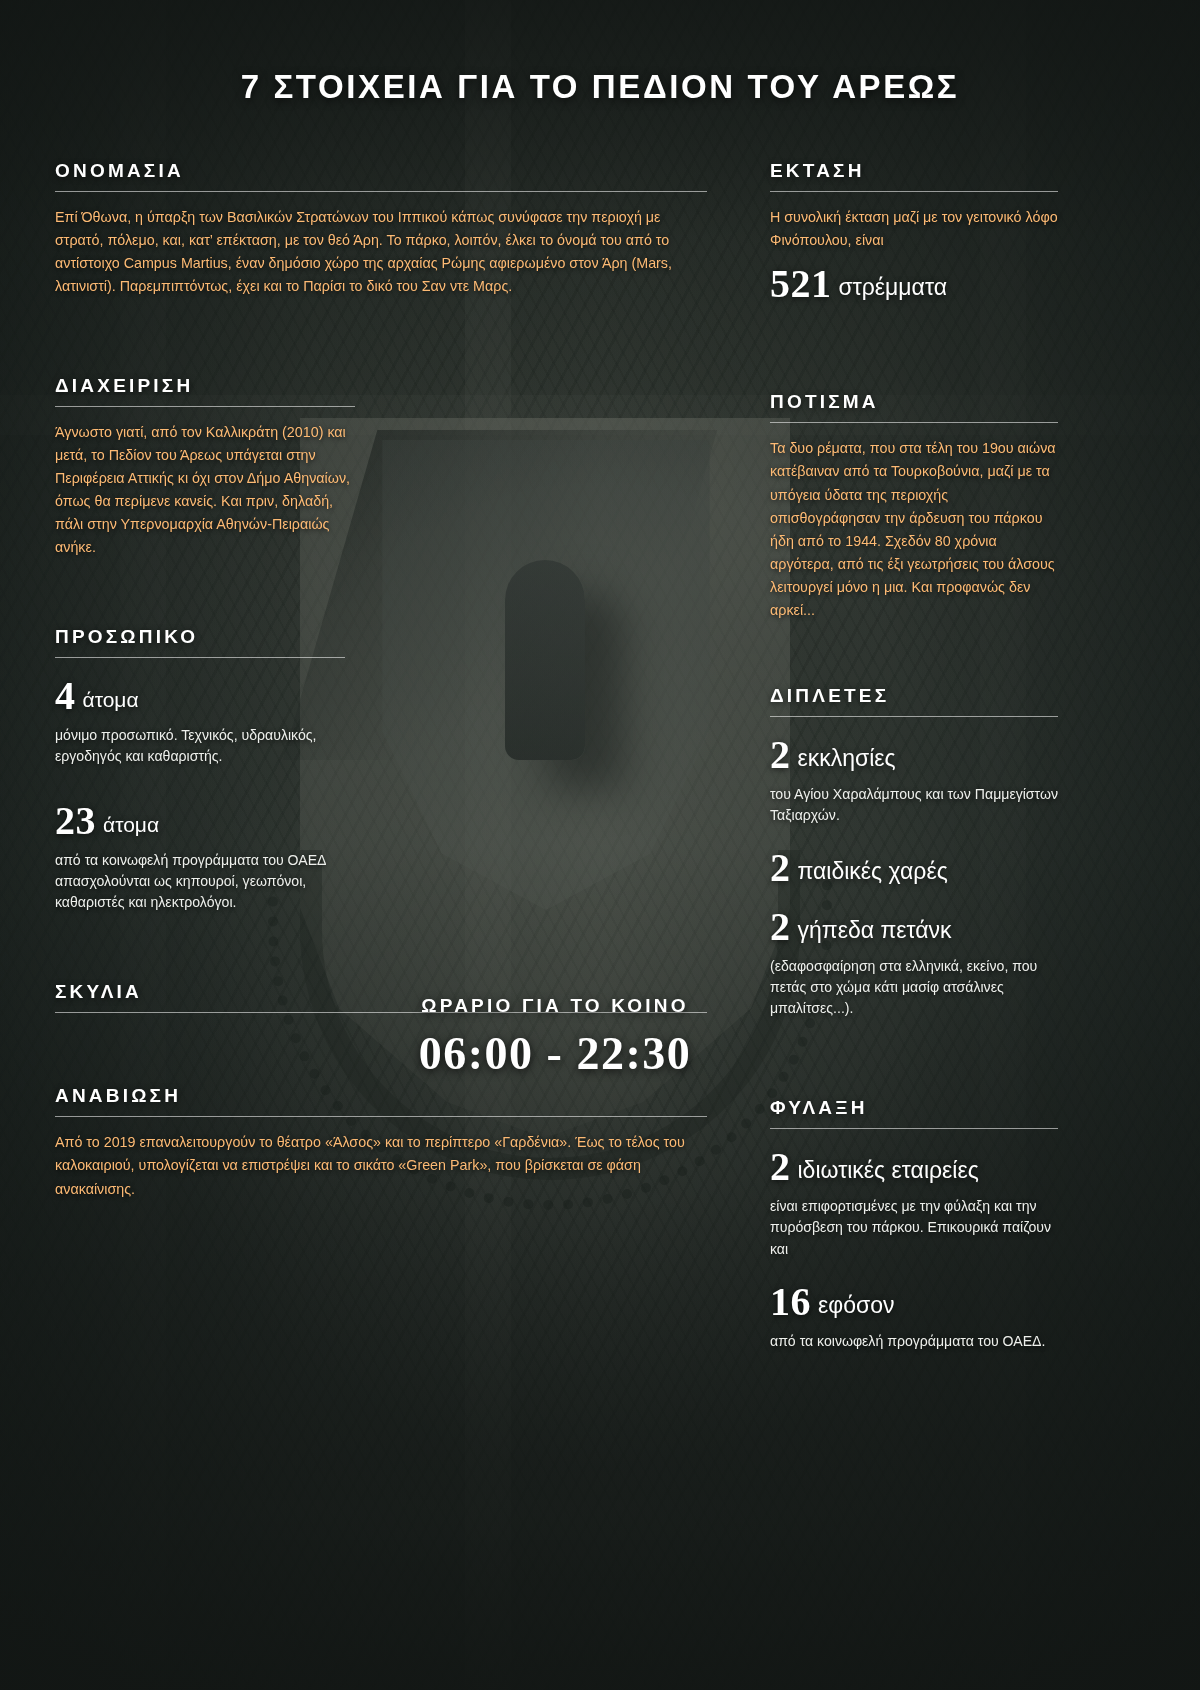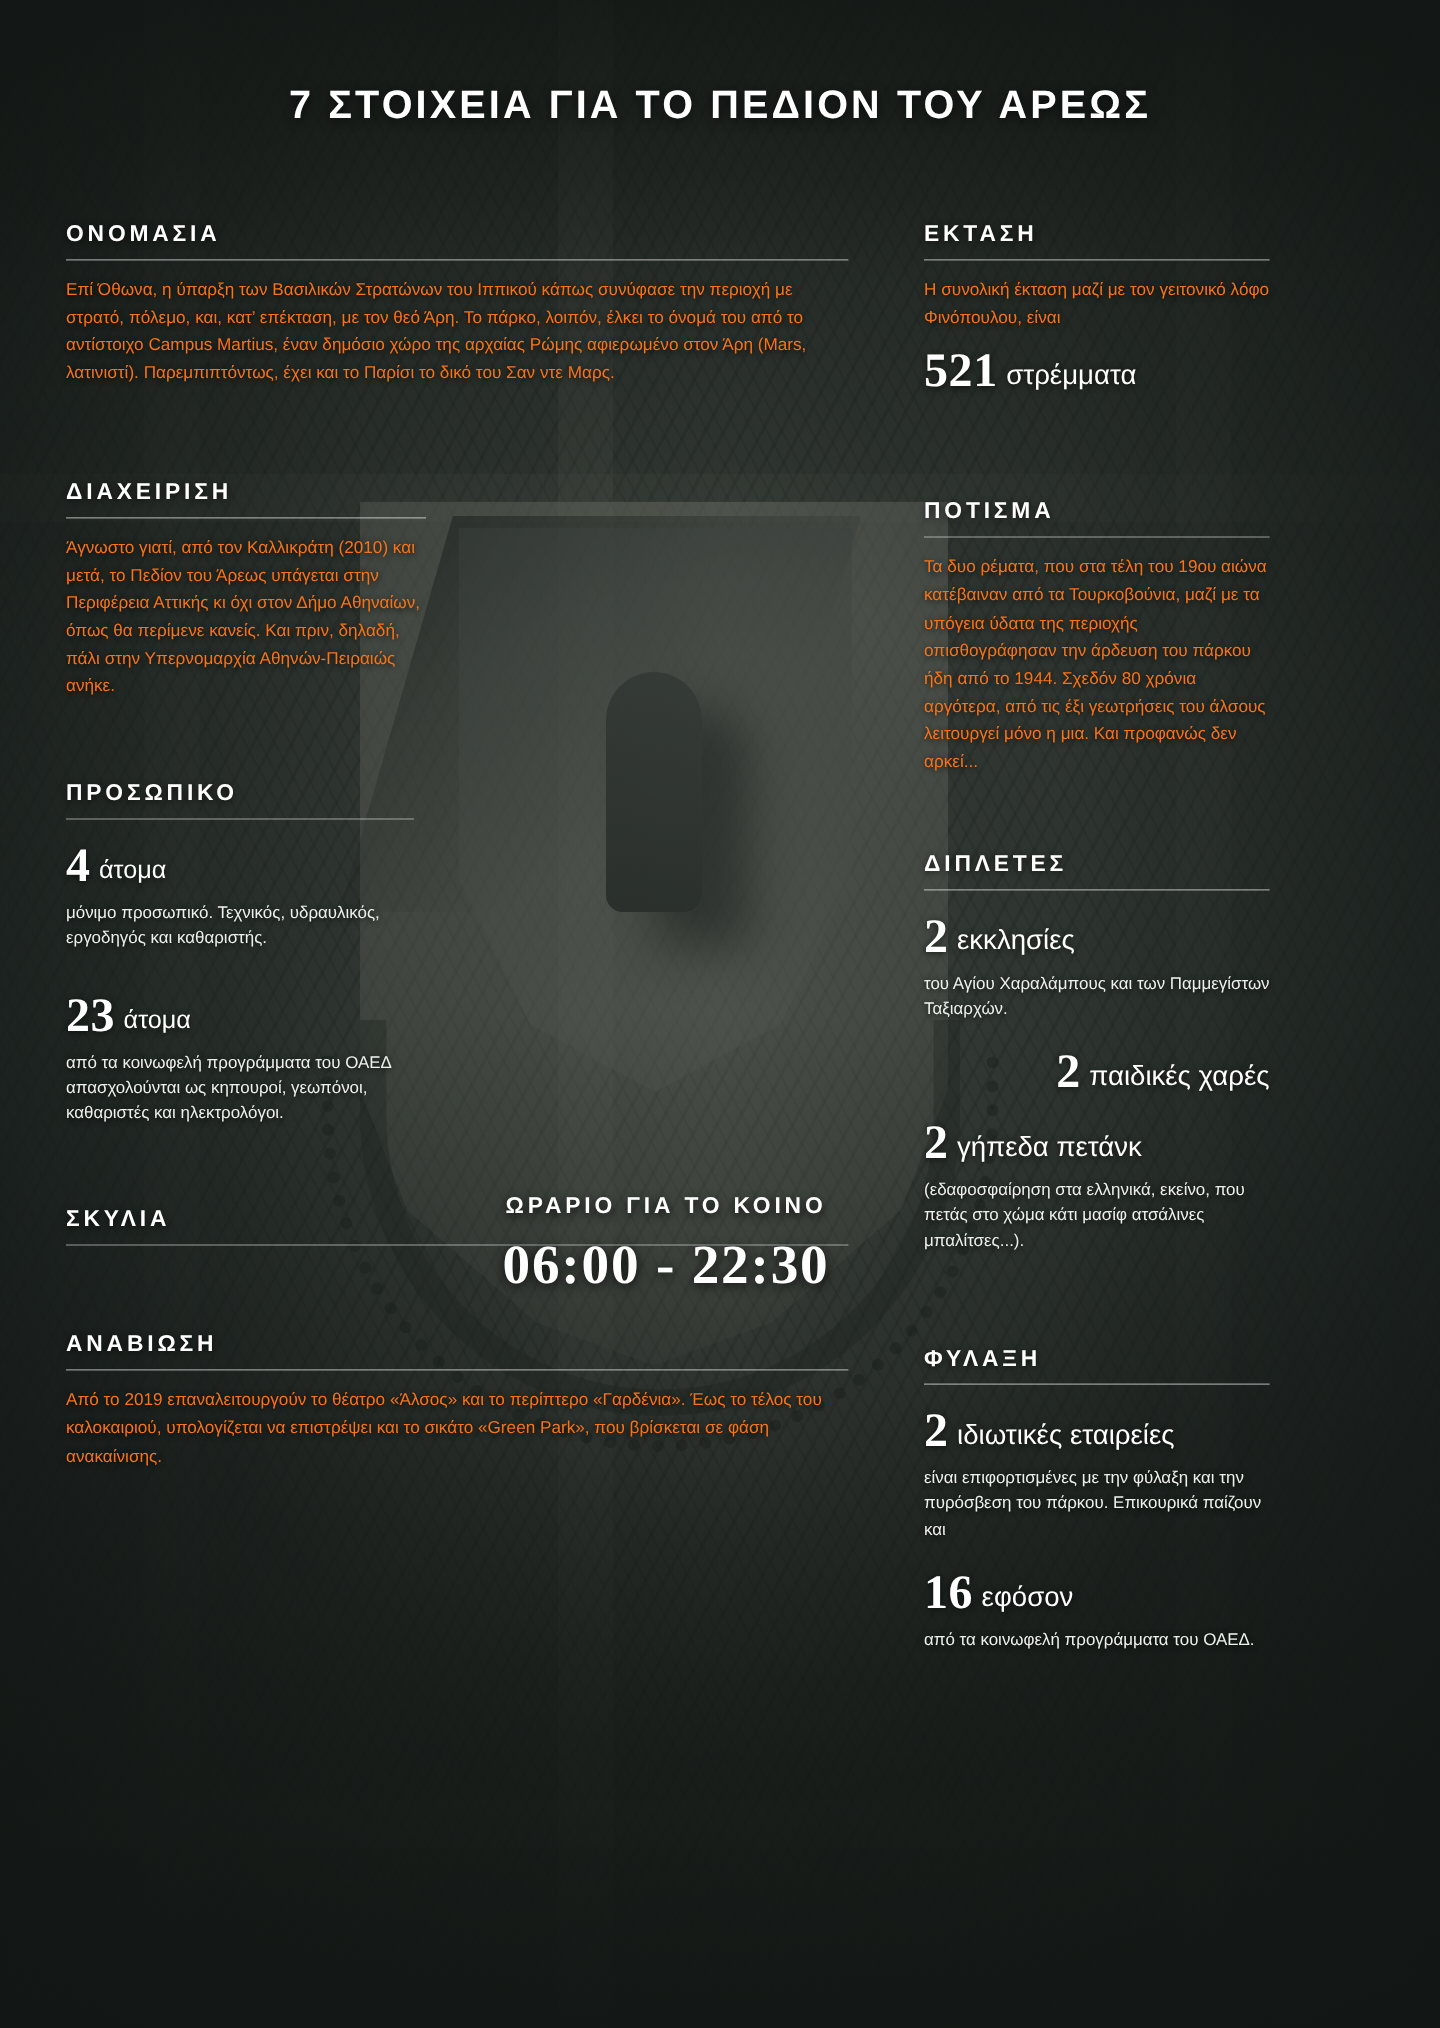--- a/index.html
+++ b/index.html
@@ -132,27 +132,26 @@
   .block { margin-bottom: 30px; }
 
   .sec-head {
     font-size: 19px;
     font-weight: bold;
     letter-spacing: 3.2px;
     padding-bottom: 9px;
     margin-bottom: 14px;
     border-bottom: 1px solid rgba(255,255,255,0.55);
     text-shadow: 0 1px 6px rgba(0,0,0,0.65);
-    margin-top: 25px;
   }
 
   p.body {
     font-size: 14.3px;
     line-height: 1.62;
-    color: #f97316;
+    color: #fdba74;
     text-shadow: 0 1px 5px rgba(0,0,0,0.75);
   }
 
   .stat {
     margin-bottom: 6px;
     text-shadow: 0 1px 6px rgba(0,0,0,0.7);
   }
   .num {
     font-family: "Liberation Serif", serif;
     font-weight: bold;
@@ -279,21 +278,21 @@
       </div>
 
       <div class="block" style="margin-top:62px;">
         <div class="sec-head">ΔΙΠΛΕΤΕΣ</div>
 
         <div class="stat">
           <span class="num">2</span><span class="unit big">εκκλησίες</span>
         </div>
         <div class="stat-sub">του Αγίου Χαραλάμπους και των Παμμεγίστων Ταξιαρχών.</div>
 
-        <div class="stat" style="margin-top:18px;text-align:right;">
+        <div class="stat" style="margin-top:18px;">
           <span class="num">2</span><span class="unit big">παιδικές χαρές</span>
         </div>
 
         <div class="stat" style="margin-top:12px;">
           <span class="num">2</span><span class="unit big">γήπεδα πετάνκ</span>
         </div>
         <div class="stat-sub">(εδαφοσφαίρηση στα ελληνικά, εκείνο, που πετάς στο χώμα κάτι μασίφ ατσάλινες μπαλίτσες...).</div>
       </div>
 
       <div class="block" style="margin-top:78px;">

